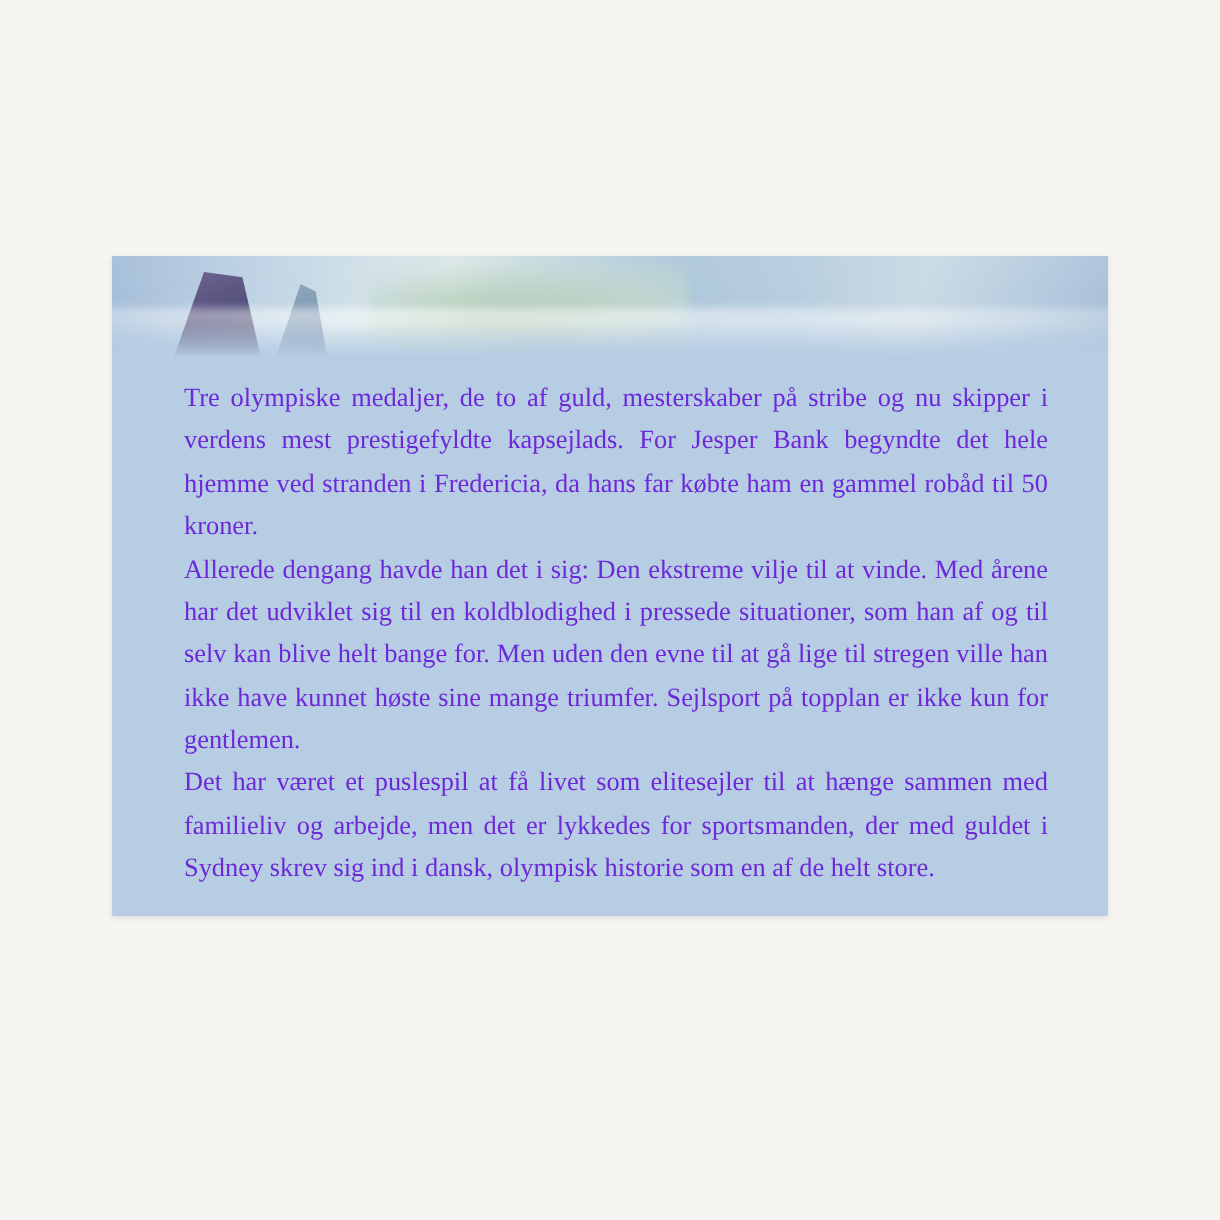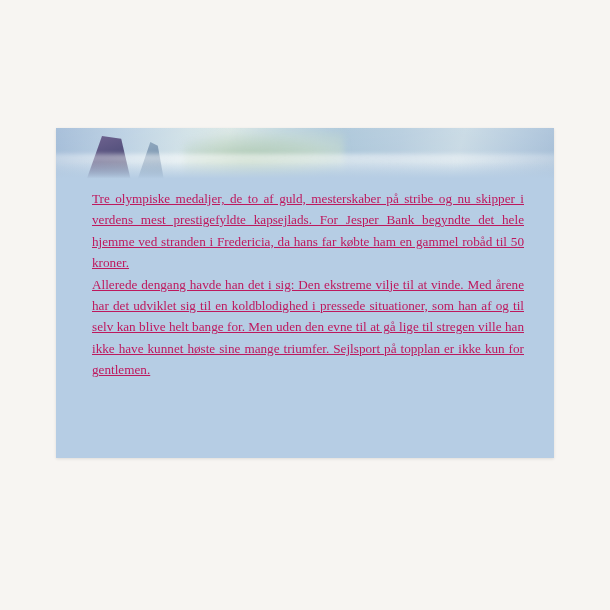--- a/index.html
+++ b/index.html
@@ -97,27 +97,26 @@
     bottom: 0;
     width: 100%;
     height: 18px;
     background: linear-gradient(to bottom, rgba(182,205,228,0), #b6cde4 92%);
   }
   .text-block {
     position: absolute;
     left: 36px;
     top: 60px;
     width: 432px;
-    color: #be185d;
+    color: #6d28d9;
     font-size: 13.2px;
     line-height: 1.62;
     text-align: justify;
     text-justify: inter-word;
     font-family: "Liberation Serif", serif;
-    text-decoration: underline;
   }
   .text-block p {
     margin: 0;
   }
 </style>
 </head>
 <body>
 
 <div id="page">
   <div class="card">
@@ -126,16 +125,17 @@
       <div class="greenblur"></div>
       <div class="sail"></div>
       <div class="sail2"></div>
       <div class="wave"></div>
       <div class="fade-bottom"></div>
     </div>
 
     <div class="text-block">
       <p>Tre olympiske medaljer, de to af guld, mesterskaber på stribe og nu skipper i verdens mest prestigefyldte kapsejlads. For Jesper Bank begyndte det hele hjemme ved stranden i Fredericia, da hans far købte ham en gammel robåd til 50 kroner.</p>
       <p>Allerede dengang havde han det i sig: Den ekstreme vilje til at vinde. Med årene har det udviklet sig til en koldblodighed i pressede situationer, som han af og til selv kan blive helt bange for. Men uden den evne til at gå lige til stregen ville han ikke have kunnet høste sine mange triumfer. Sejlsport på topplan er ikke kun for gentlemen.</p>
+      <p>Det har været et puslespil at få livet som elitesejler til at hænge sammen med familieliv og arbejde, men det er lykkedes for sportsmanden, der med guldet i Sydney skrev sig ind i dansk, olympisk historie som en af de helt store.</p>
     </div>
 
   </div>
 </div>
 
 </body></html>

